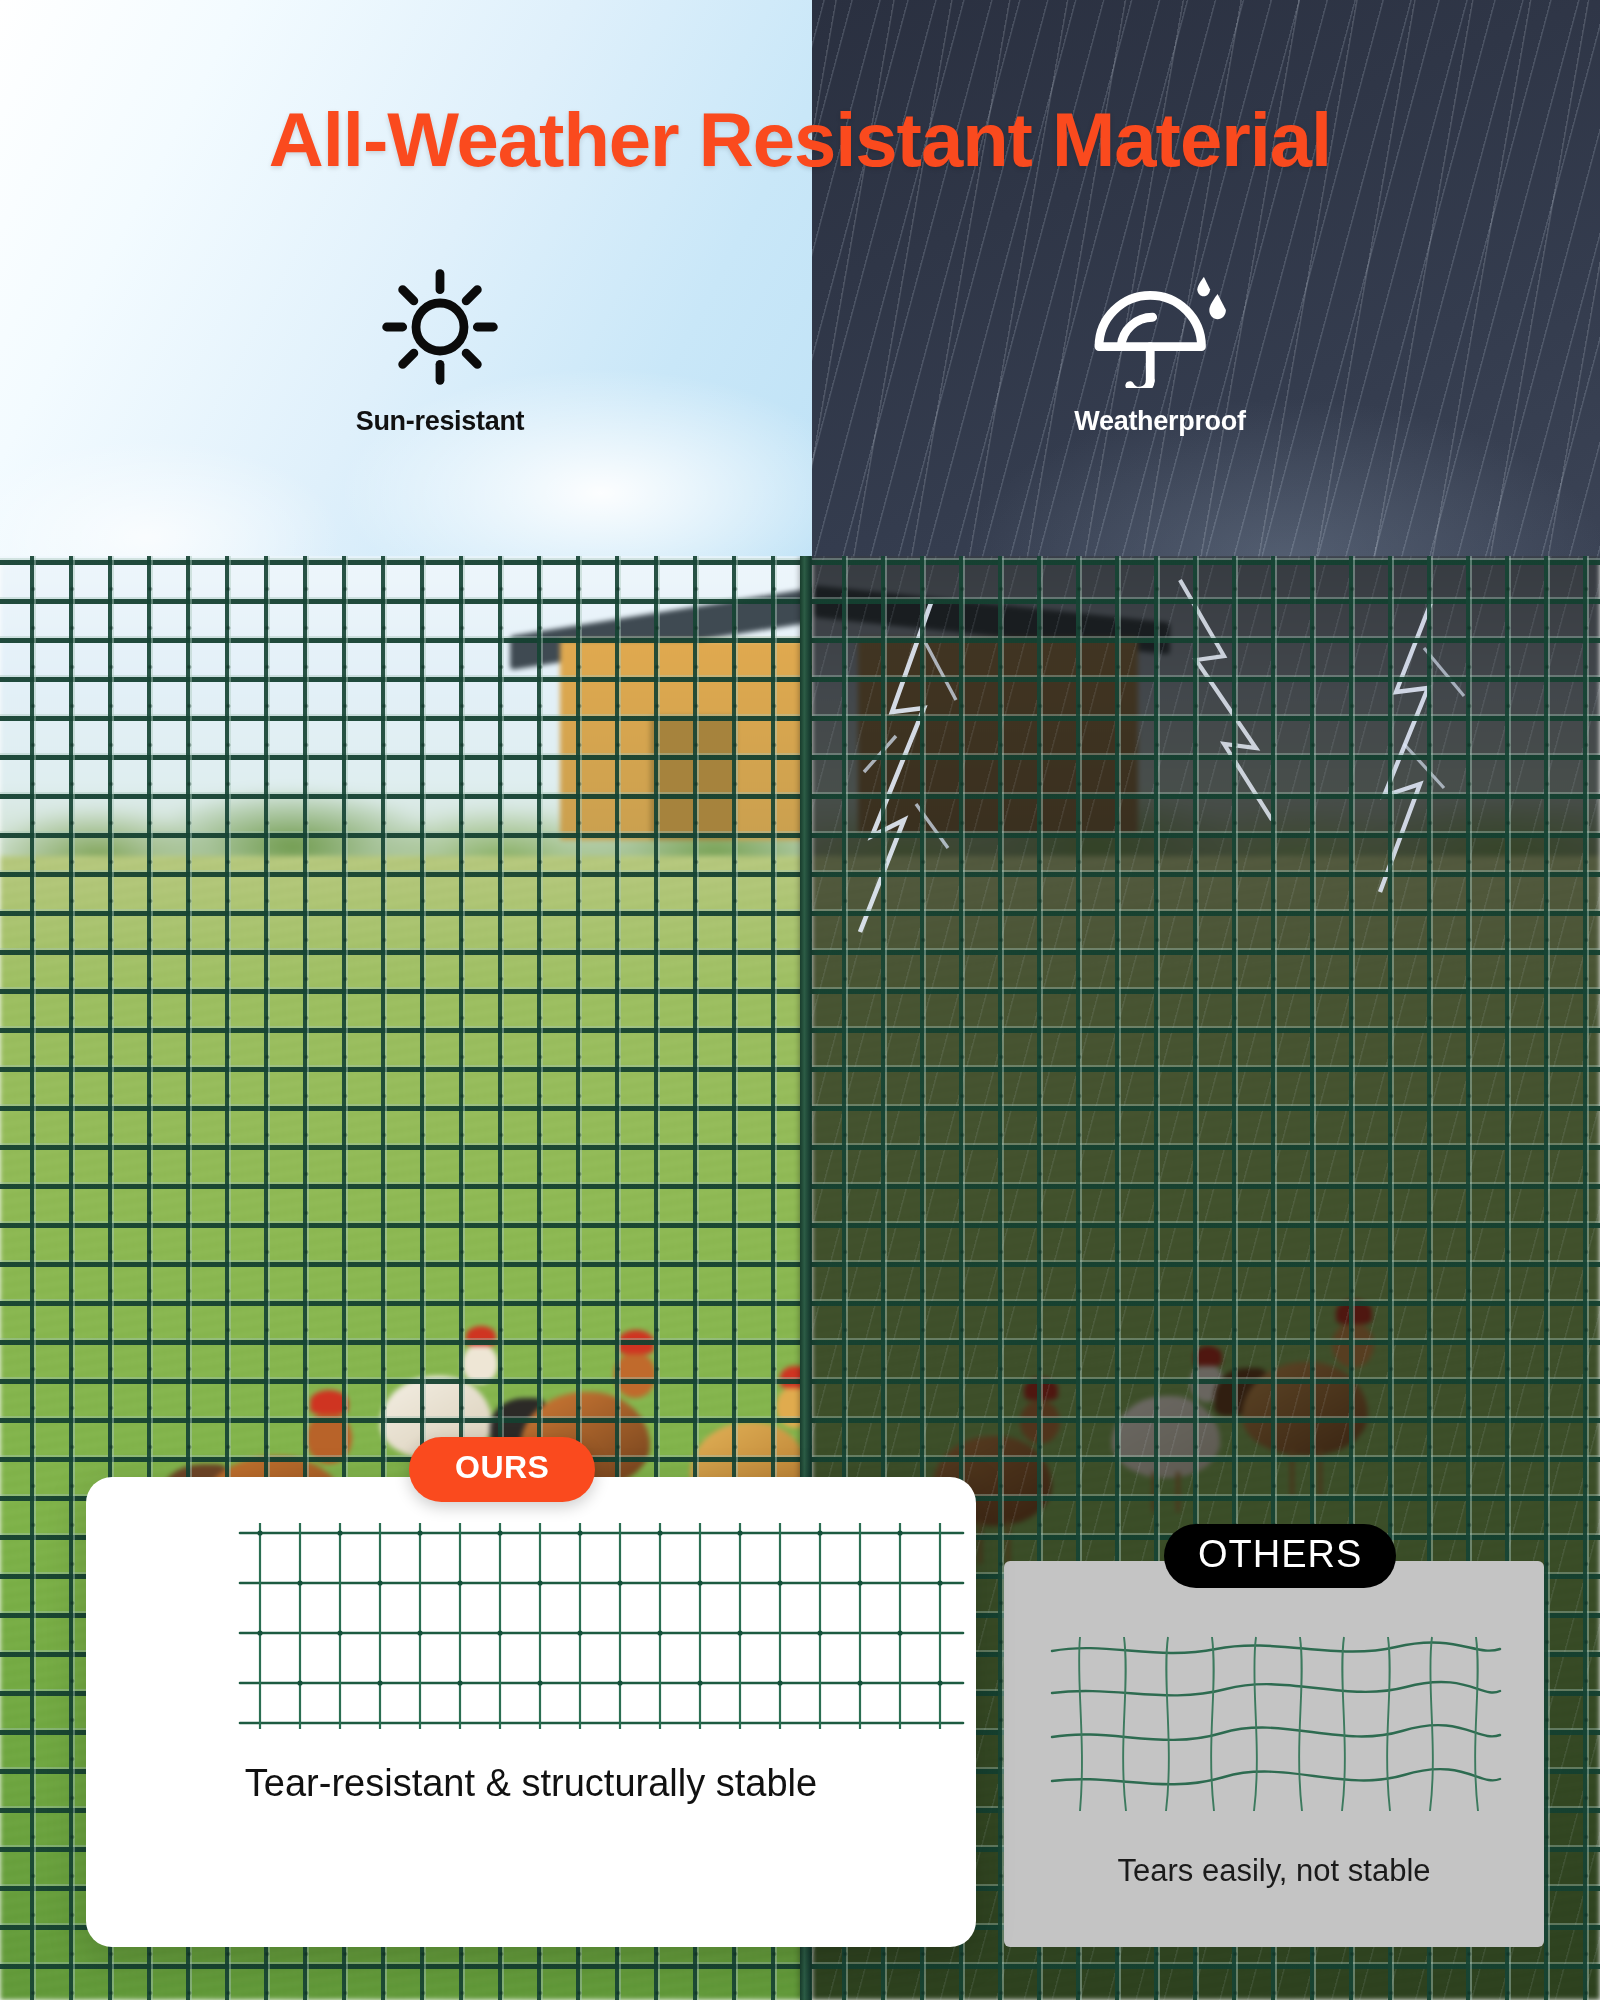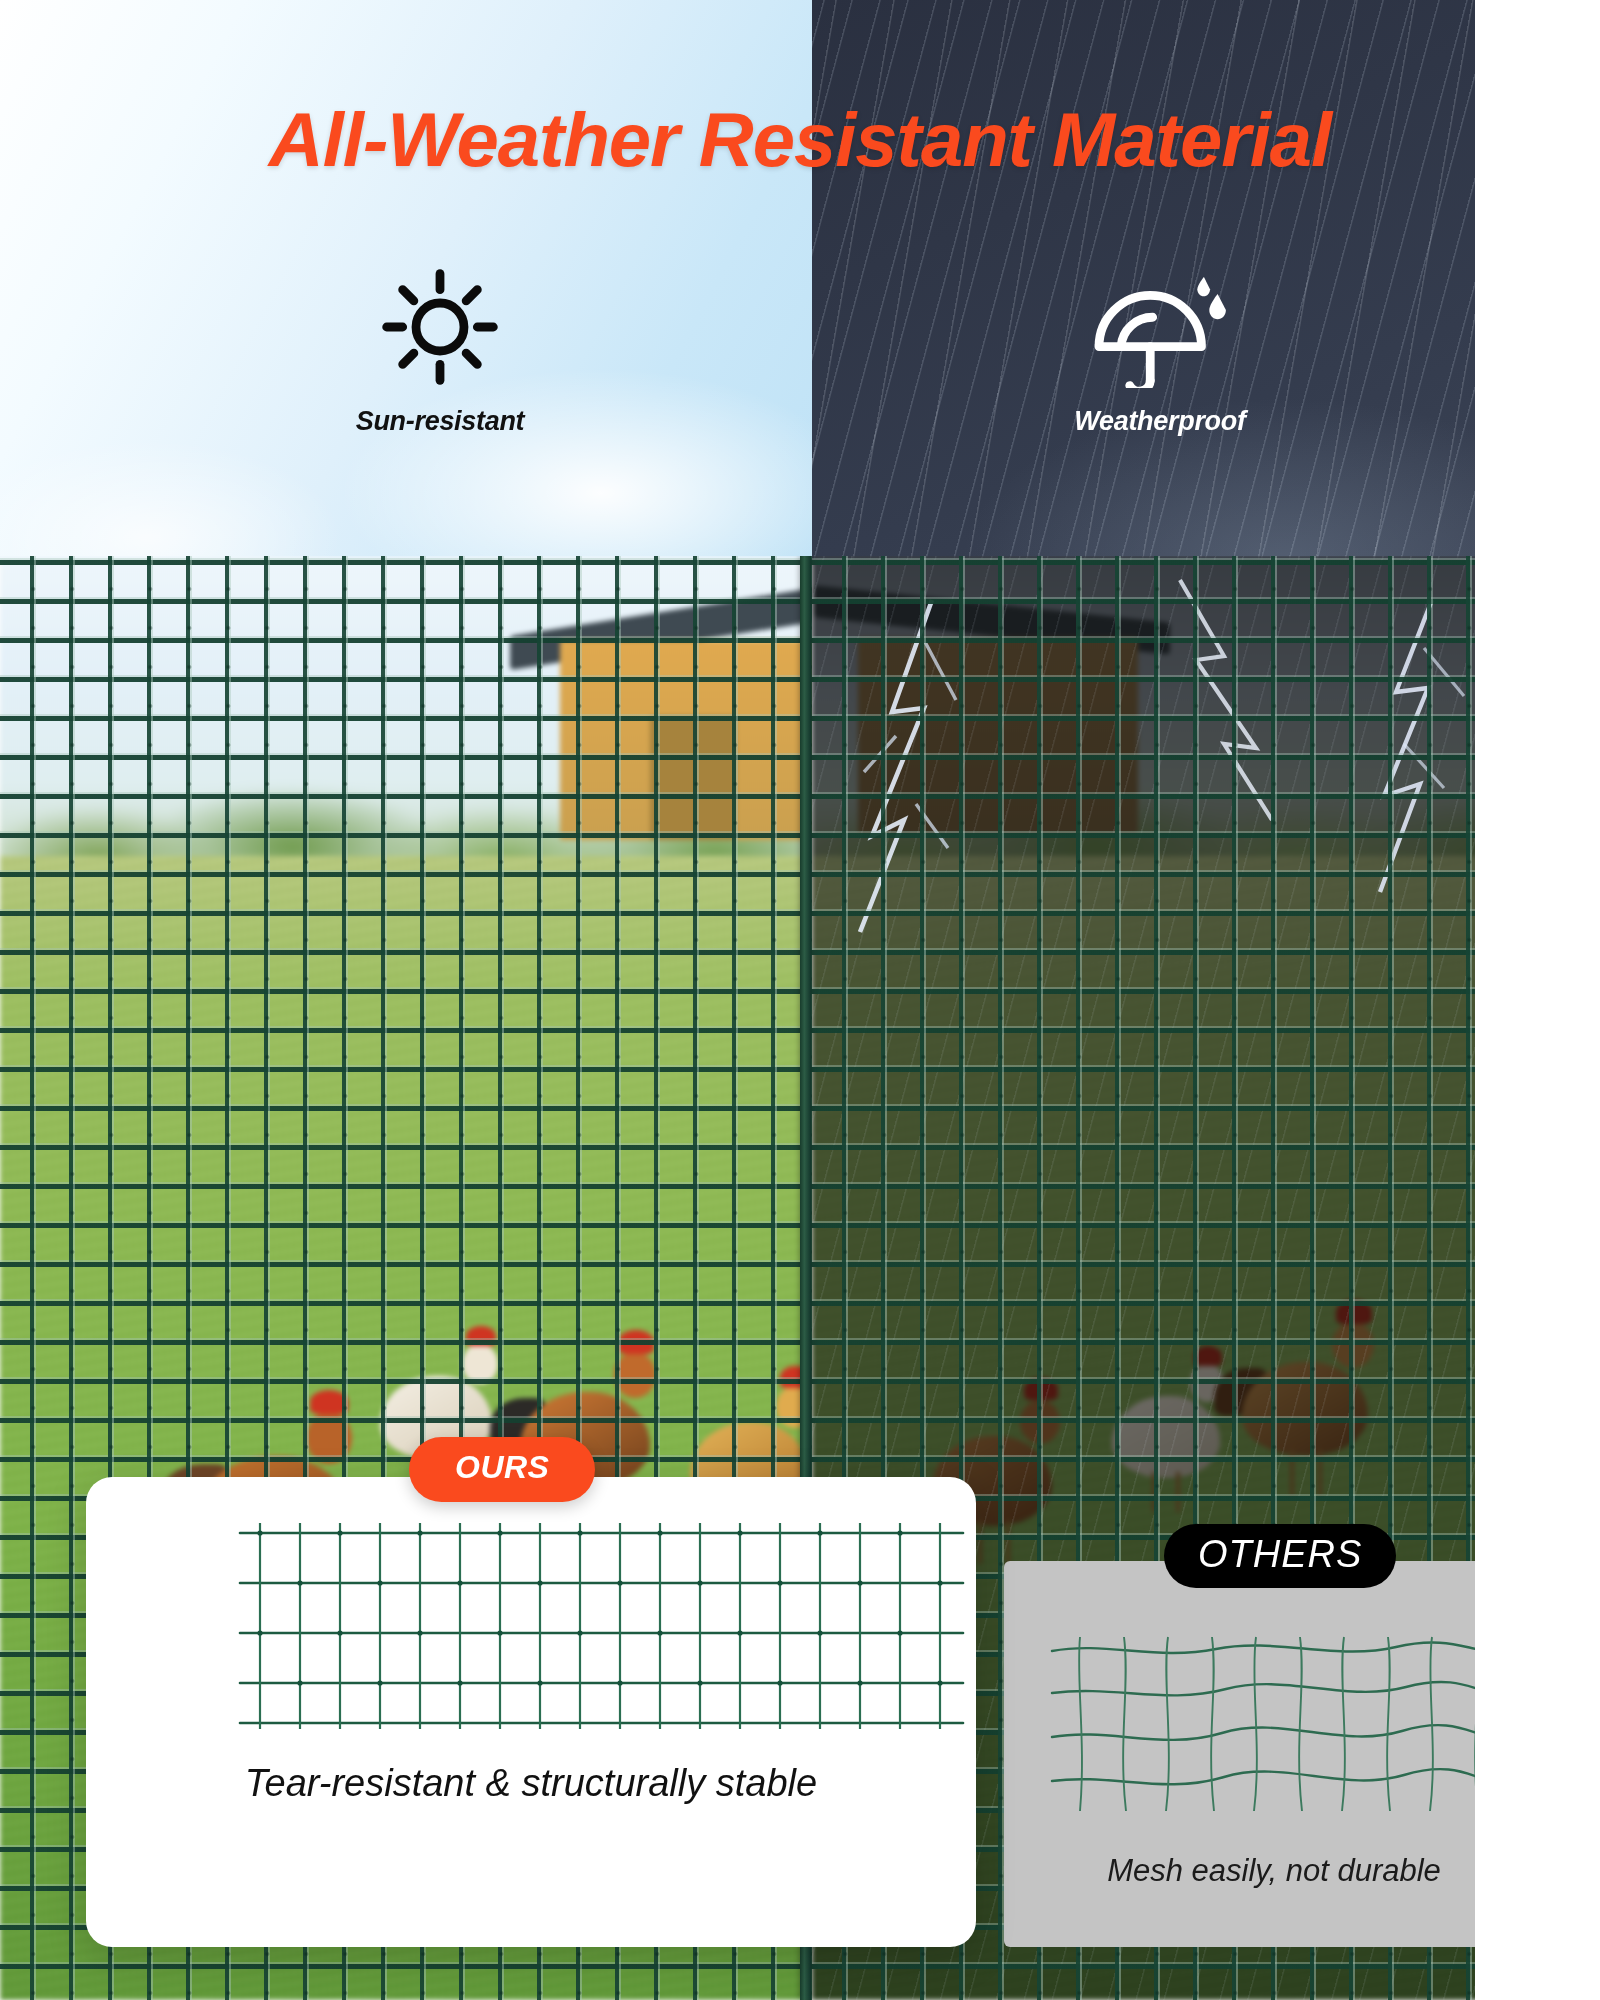--- a/index.html
+++ b/index.html
@@ -2,21 +2,21 @@
 <html><head>
 <meta charset="utf-8">
 <style>
   * { margin:0; padding:0; box-sizing:border-box; }
   html,body{ background:#fff; }
   body{
     width:1600px; height:2000px;
     font-family:"Liberation Sans", sans-serif;
     overflow:hidden; position:relative;
   }
-  .canvas{ position:relative; width:1475px; height:2000px; overflow:hidden;font-style:italic; }
+  .canvas{ position:relative; width:1600px; height:2000px; overflow:hidden; }
 
   
   .sky{ position:absolute; left:0; top:0; width:1600px; height:560px; }
   .sky-left{
     position:absolute; left:0; top:0; width:812px; height:560px;
     background:
       radial-gradient(ellipse 420px 200px at 74% 88%, rgba(255,255,255,.95) 0%, rgba(255,255,255,0) 62%),
       radial-gradient(ellipse 300px 150px at 18% 96%, rgba(255,255,255,.75) 0%, rgba(255,255,255,0) 65%),
       linear-gradient(118deg, #ffffff 0%, #f3fbff 22%, #dff0fb 52%, #c9e7f8 78%, #bfe2f6 100%);
   }
@@ -407,16 +407,16 @@
           <path d="M166 6 C172 54, 160 108, 168 180"></path>
           <path d="M210 6 C204 50, 216 116, 208 180"></path>
           <path d="M254 6 C260 52, 248 110, 256 180"></path>
           <path d="M298 6 C292 48, 304 114, 296 180"></path>
           <path d="M342 6 C348 54, 336 108, 344 180"></path>
           <path d="M386 6 C380 50, 392 116, 384 180"></path>
           <path d="M430 6 C436 52, 424 110, 432 180"></path>
         </g>
       </svg>
     </div>
-    <div class="others-text">Mesh easily, not durable</div>
+    <div class="others-text">Tears easily, not stable</div>
   </div>
 
 </div>
 
 </body></html>

